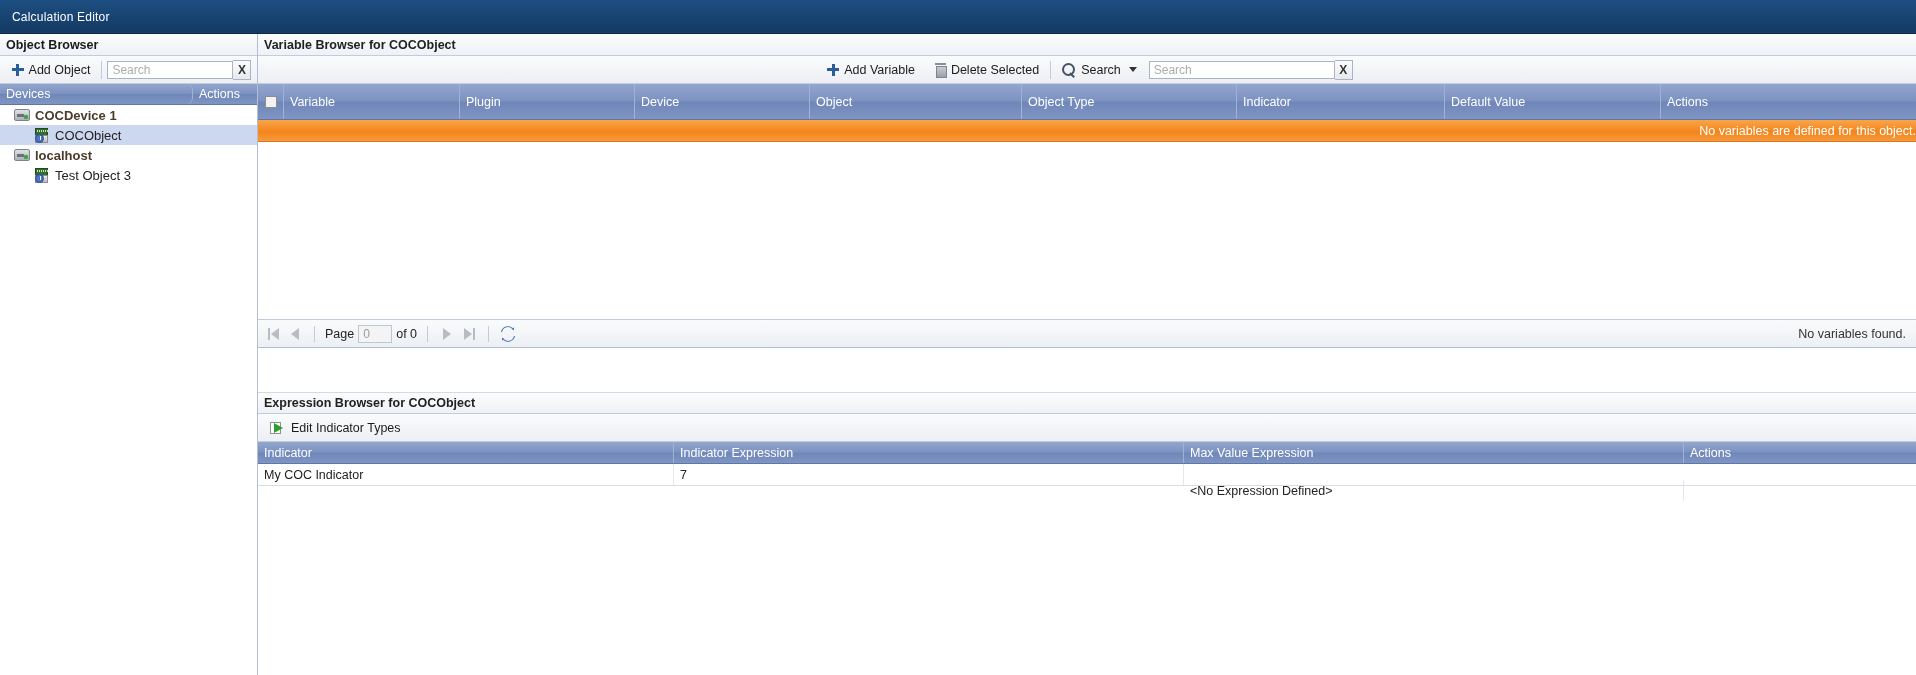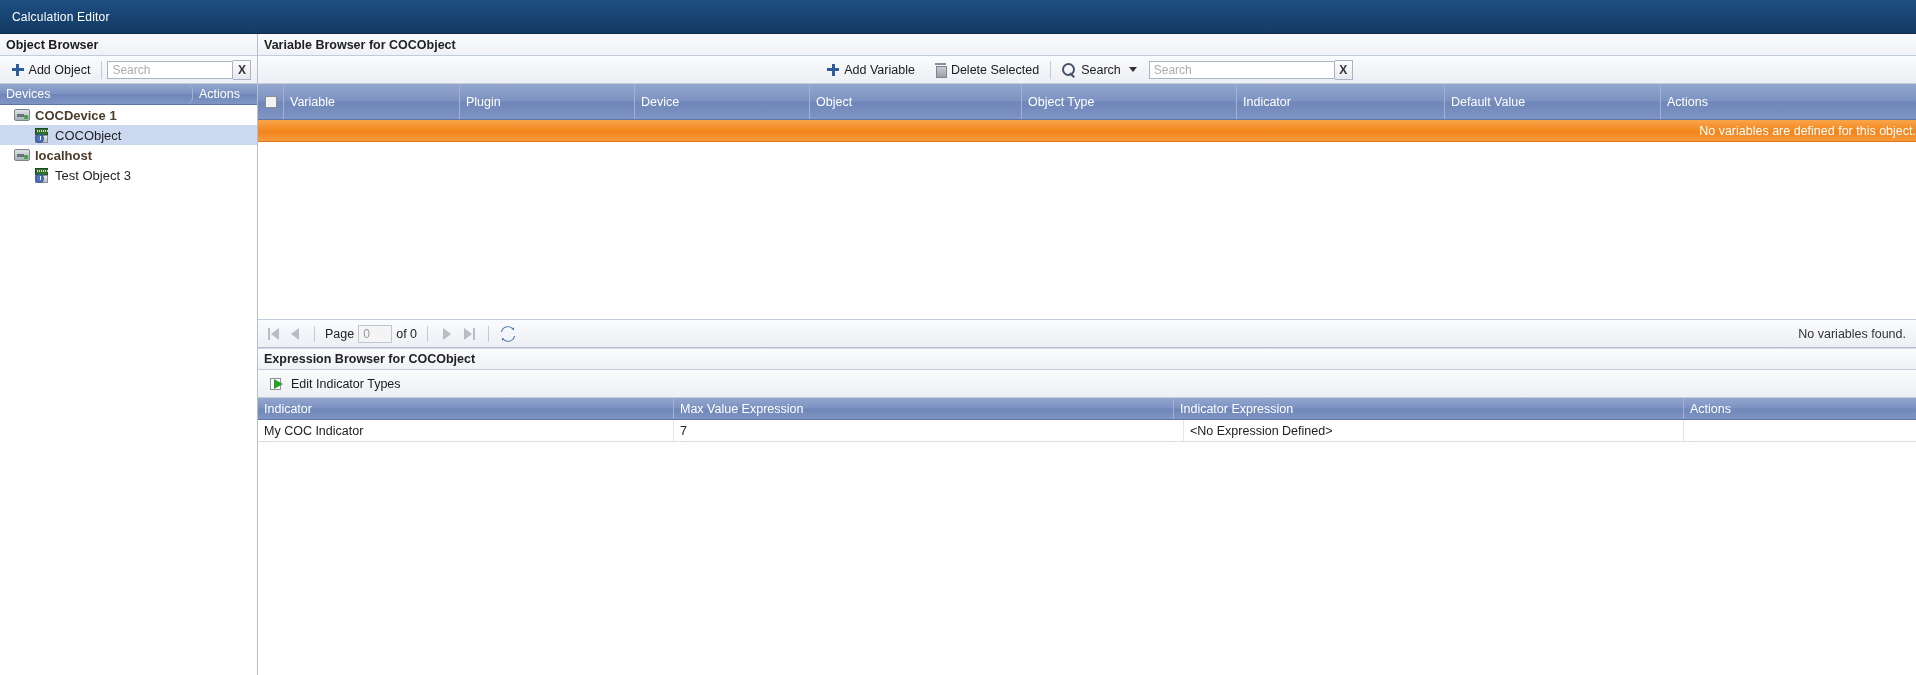--- a/index.html
+++ b/index.html
@@ -156,21 +156,21 @@
   }
   .icon-object .pwr {
     position:absolute; left:1px; top:6px; width:9px; height:9px;
     border-radius:50%; background:#4e74c8; border:1px solid #2a4b94;
   }
   .icon-object .pwr::after{
     content:""; position:absolute; left:3.5px; top:1px; width:1.5px; height:4px; background:#fff;
   }
 
   
-  #right-panel { flex: 1; display: flex; flex-direction: column; background:#fff; }
+  #right-panel { flex: 1; display: flex; flex-direction: column; background:#fff;gap:44px; }
 
   #var-browser {
     height: 314px;
     display: flex; flex-direction: column;
     border-bottom: 1px solid #b4bed0;
   }
   .var-head {
     height: 22px;
     background: linear-gradient(to bottom, #fbfcfd 0%, #eef1f6 100%);
     border-bottom: 1px solid #c3ccda;
@@ -452,29 +452,29 @@
           <span class="edit-ind-icon">
             <span class="pg"></span>
               <span class="arw"></span>
           </span>
           <span>Edit Indicator Types</span>
         </div>
       </div>
 
       <div class="etable-head">
         <div class="cell" style="width:416px;">Indicator</div>
+        <div class="cell" style="width:510px;">Indicator Expression</div>
         <div class="cell" style="width:500px;">Max Value Expression</div>
-        <div class="cell" style="width:510px;">Indicator Expression</div>
         <div class="cell" style="flex:1;border-right:none;">Actions</div>
       </div>
 
       <div class="etable-body">
         <div class="etable-row">
           <div class="cell" style="width:416px;">My COC Indicator</div>
           <div class="cell" style="width:510px;">7</div>
-          <div class="cell" style="width:500px;">&lt;No Expression Defined&gt;</div>
+          <div class="cell" style="width:500px;margin-top:16px;">&lt;No Expression Defined&gt;</div>
           <div class="cell" style="flex:1;border-right:none;"></div>
         </div>
       </div>
     </div>
 
   </div>
 </div>
 
 </body></html>

